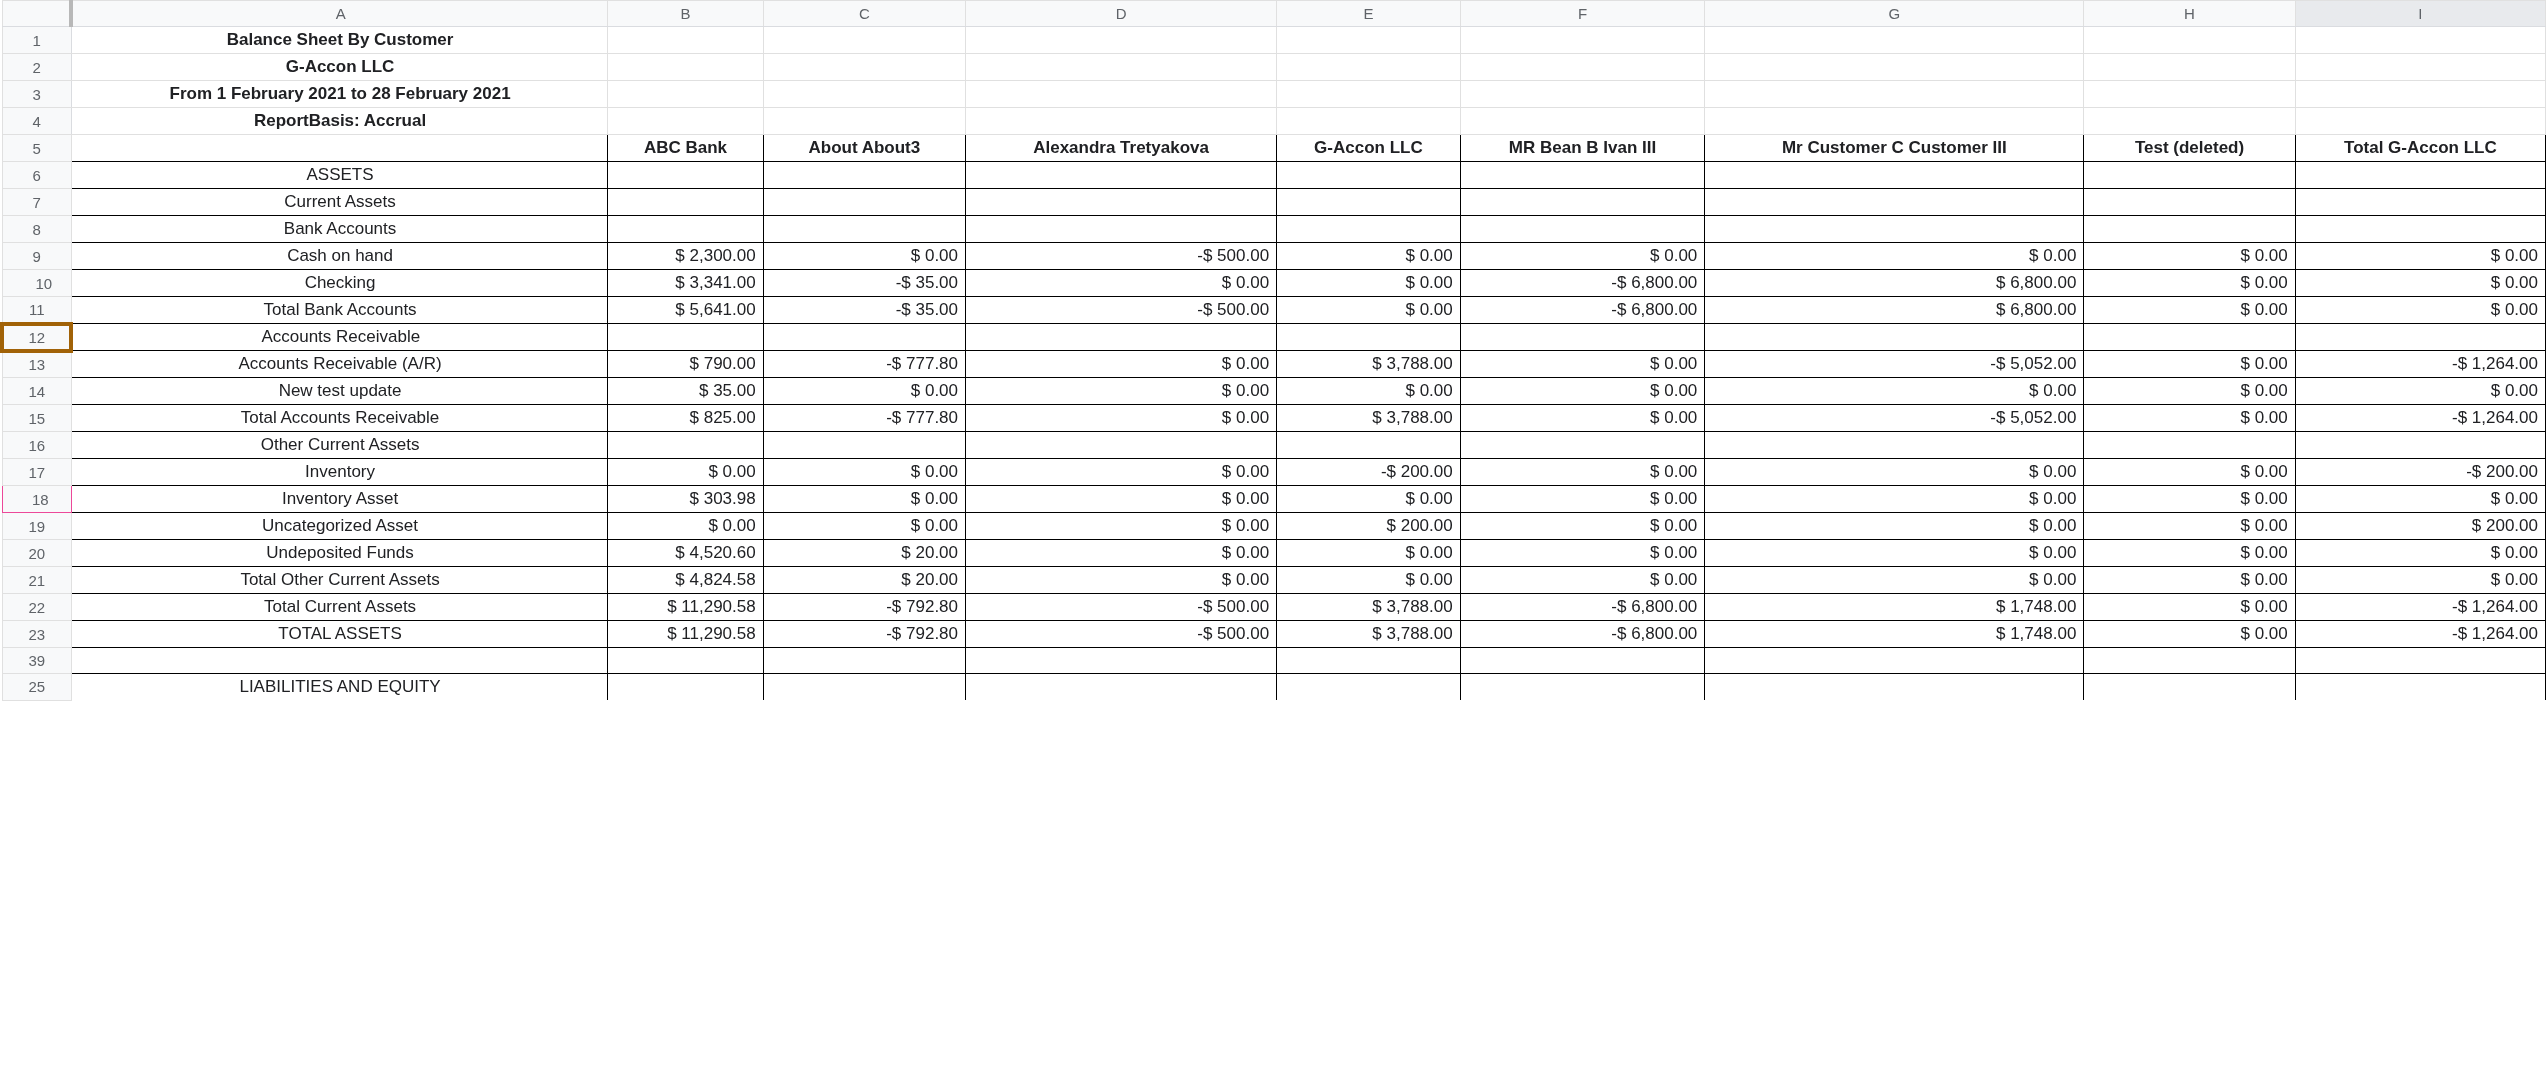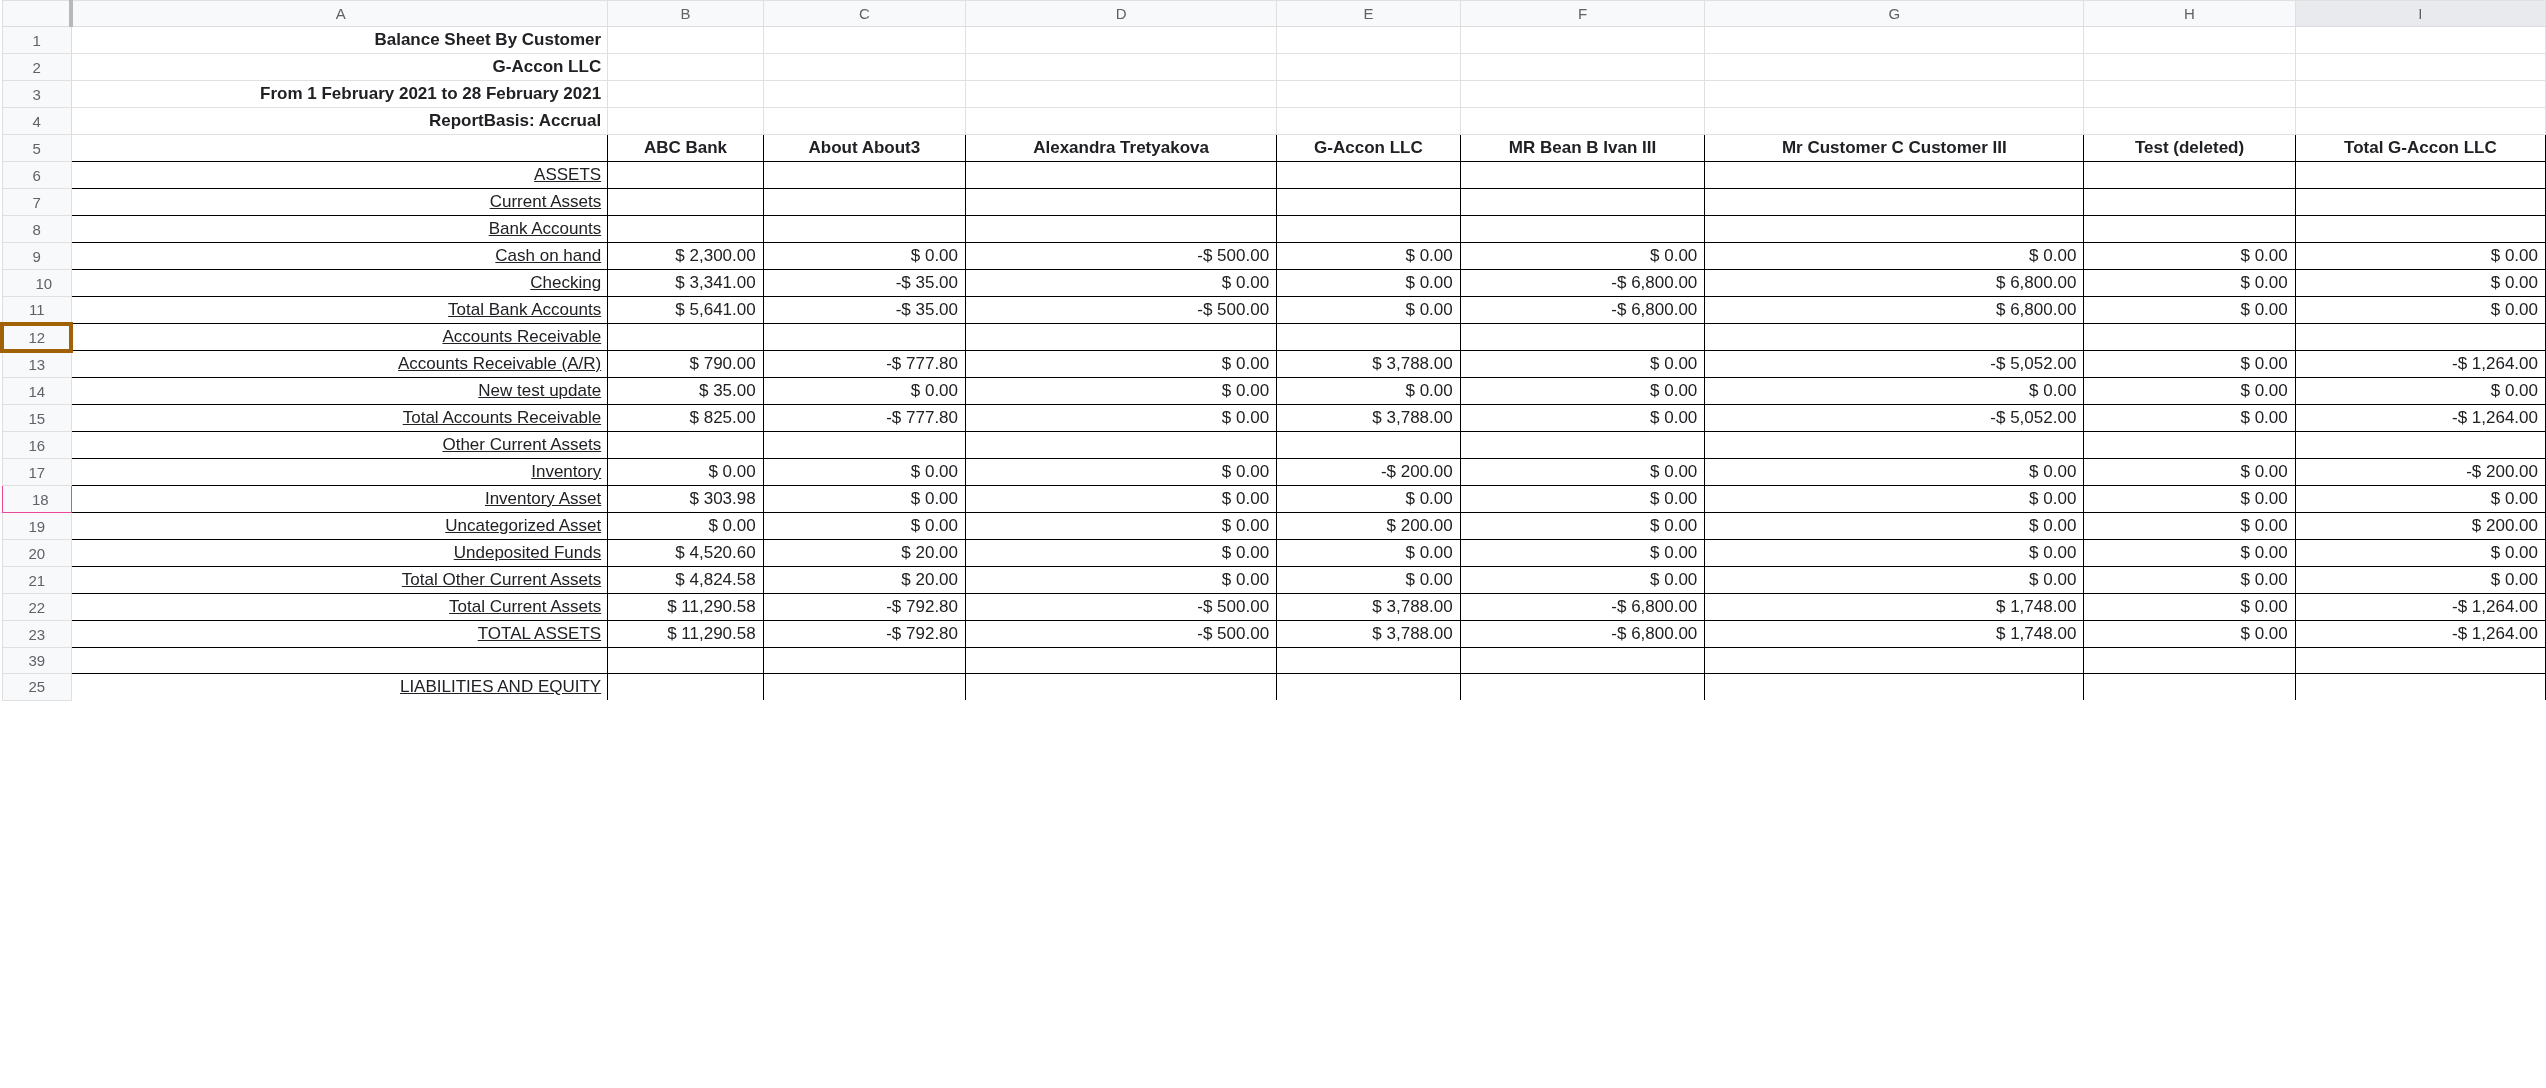--- a/index.html
+++ b/index.html
@@ -50,34 +50,34 @@
     background: #f8f9fa !important;
     border-bottom: 4px solid #b8b8b8;
     border-right: 4px solid #b8b8b8;
     width: 46px;
   }
   
   .col-head-selected {
     background: #e8eaed !important;
   }
   
-  .c-A { width: 248px; text-align: right; padding-left: 7px; }
+  .c-A { width: 248px; text-align: center; padding-left: 7px; }
   .c-B { width: 103px; }
   .c-C { width: 134px; }
   .c-D { width: 206px; }
   .c-E { width: 114px; }
   .c-F { width: 162px; }
   .c-G { width: 251px; }
   .c-H { width: 140px; }
   .c-I { width: 154px; }
   .num { text-align: right; padding-right: 7px; }
   .bold { font-weight: 700; }
   .hdr-row .cell { border-top: 1px solid #000; border-bottom: 1px solid #000; border-right: 1px solid #000; border-left: 1px solid #000; font-weight: 700; text-align: center; }
   .data-row .cell { border-top: 1px solid #000; border-bottom: 1px solid #000; border-right: 1px solid #000; border-left: 1px solid #000; }
-  .data-row .c-A { text-align: right; text-decoration: underline; }
+  .data-row .c-A { text-align: center; }
 </style>
 </head>
 <body>
 
 <div class="sheet">
 
   <div class="row col-head-row">
     <div class="cell corner"></div>
     <div class="cell c-A">A</div>
     <div class="cell c-B">B</div>

